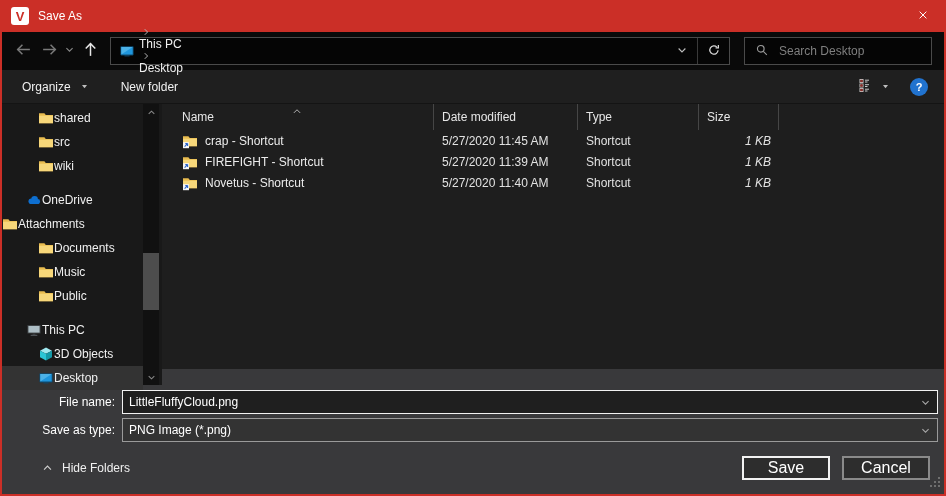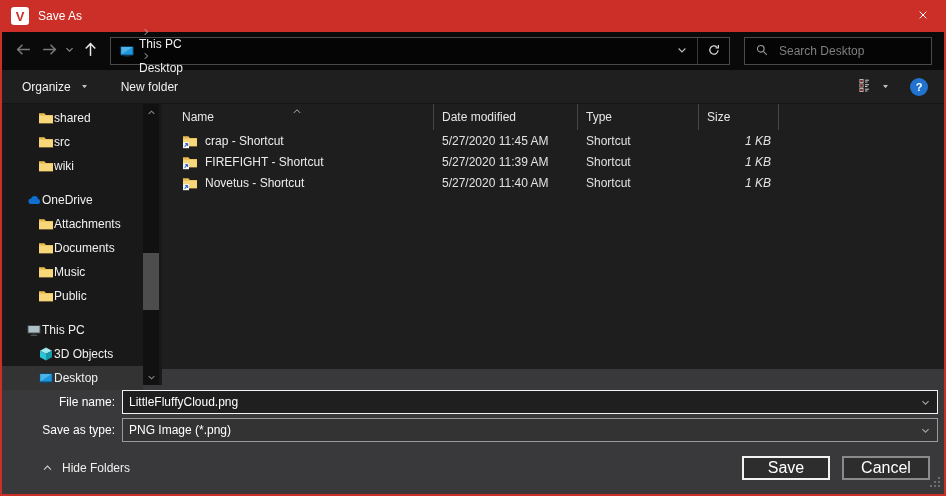--- a/index.html
+++ b/index.html
@@ -269,21 +269,21 @@
                 <g fill="#0e6fd0">
                   <circle cx="5.2" cy="9.3" r="2.7"></circle>
                   <circle cx="8.6" cy="7.3" r="3.3"></circle>
                   <circle cx="11.7" cy="9.5" r="2.4"></circle>
                   <rect x="3.4" y="9.3" width="10" height="2.8" rx="1.4"></rect>
                 </g>
               </svg>
             </span>
             <span class="side-label">OneDrive</span>
           </div>
-          <div class="side-item" style="padding-left: 36px;">
+          <div class="side-item" style="">
             <span style="display: flex;">
               <svg width="16" height="16" viewBox="0 0 16 16">
                 <path d="M1 3.2h5.4l1.4 1.9H15v8.1H1z" fill="#e9bc4f"></path>
                 <path d="M1 5.7h14v7.5H1z" fill="#f7d77a"></path>
               </svg>
             </span>
             <span class="side-label">Attachments</span>
           </div>
           <div class="side-item" style="padding-left: 36px;">
             <span style="display: flex;">

